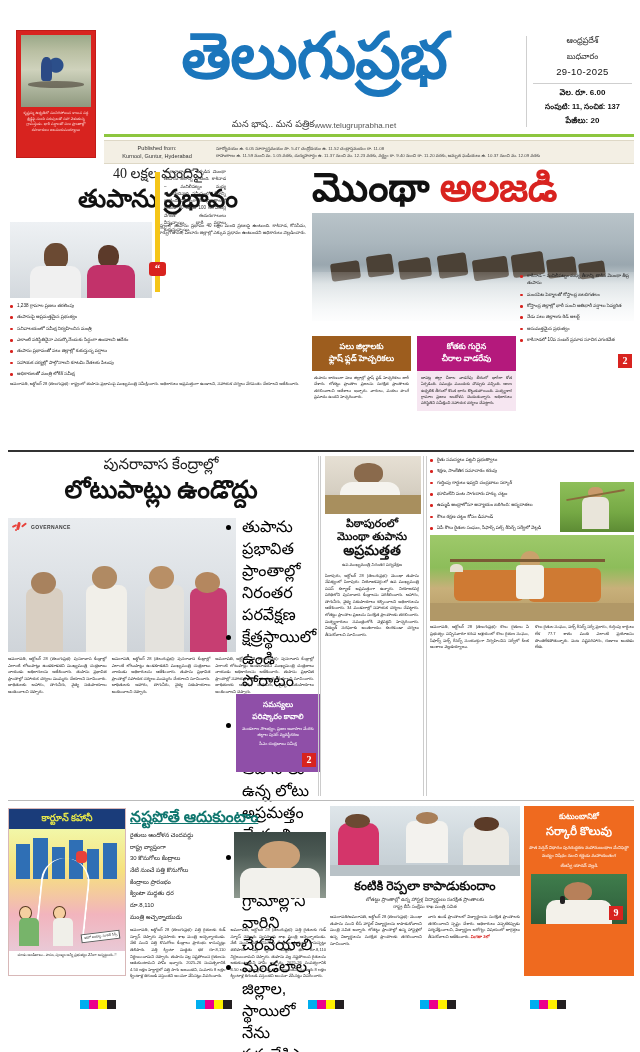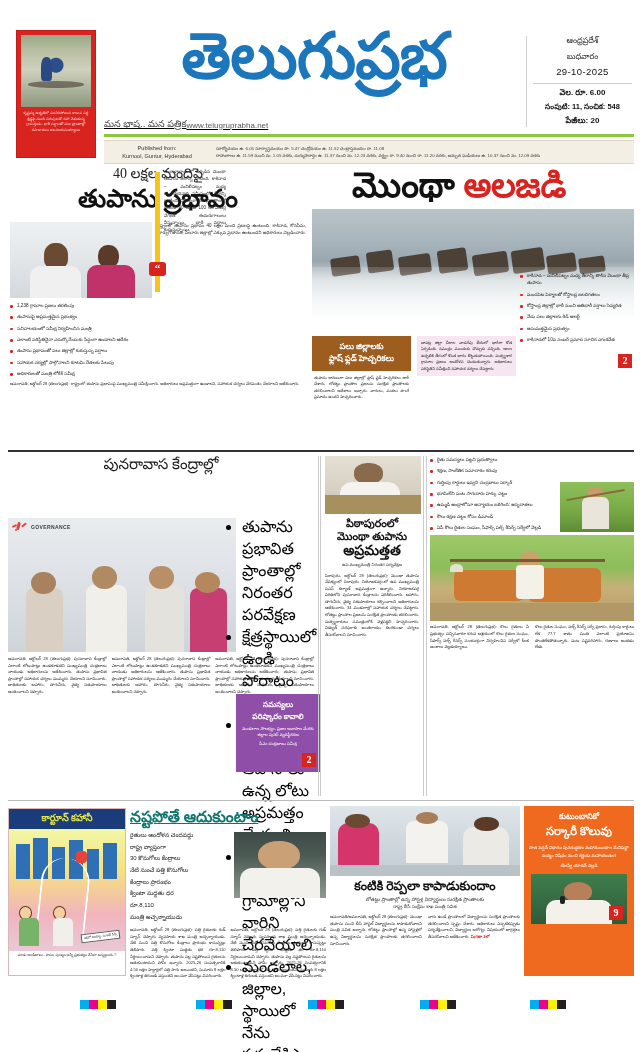--- a/index.html
+++ b/index.html
@@ -37,21 +37,21 @@
     text-align:center; letter-spacing:.1px; word-break:break-word;
   }
 
   .title-wrap { position:absolute; left:104px; top:26px; width:420px; text-align:center; }
   .paper-title {
     color:#1b76bc; font-size:64px; line-height:.98; font-weight:700;
     font-family:"Liberation Serif", serif; letter-spacing:-1px; white-space:nowrap;
   }
   .tagline-row {
     position:absolute; left:104px; top:118px; width:420px;
-    display:flex; justify-content:flex-start; align-items:center;text-decoration:underline;
+    display:flex; justify-content:center; align-items:center;
   }
   .tagline { color:#3a3a3a; font-size:9.5px; }
   .website { color:#555; font-size:8px; }
 
   .edition-col {
     position:absolute; right:6px; top:36px; width:108px; text-align:center;
     border-left:1px solid #cfcfcf; padding-left:4px;
   }
   .ed-state { font-size:8px; color:#222; margin-bottom:5px; }
   .ed-day { font-size:8px; color:#222; margin-bottom:3px; }
@@ -91,21 +91,21 @@
   .lead-text { position:absolute; left:148px; top:56px; width:150px; }
   .lead-after { position:absolute; left:2px; top:136px; width:296px; }
 
   .quote-divider { position:absolute; left:155px; top:172px; width:5px; height:120px; background:#f5c518; }
   .quote-mark { position:absolute; left:149px; top:262px; width:17px; height:14px; background:#d8231f; border-radius:3px; color:#fff; font-size:11px; font-weight:700; text-align:center; line-height:13px; font-family:"Liberation Serif",serif;}
 
   .col-right-top { position:absolute; left:164px; top:168px; width:62px; }
 
   
   .sec-main { position:absolute; left:312px; top:166px; width:322px; }
-  .main-head { font-size:35px; line-height:1.08; white-space:nowrap; letter-spacing:-.5px;margin-left:40px; }
+  .main-head { font-size:40px; line-height:1.08; white-space:nowrap; letter-spacing:-.5px; }
   .main-photo {
     margin-top:4px; width:322px; height:108px; position:relative; overflow:hidden;
     background:linear-gradient(180deg,#b9c4c9 0%,#aab6bd 28%,#9aa7af 48%,#cfd7da 66%,#e7ecee 100%);
   }
   .rocks { position:absolute; left:0; top:34%; width:100%; height:36%; }
   .rock { position:absolute; background:#4b4136; border-radius:3px; transform:rotate(-8deg); }
   .foam { position:absolute; left:0; bottom:0; width:100%; height:46%; background:linear-gradient(180deg,rgba(255,255,255,.15),rgba(255,255,255,.92)); }
 
   .badge-boxes { position:absolute; left:312px; top:336px; width:204px; height:112px; display:flex; gap:6px; }
   .bbox { flex:1; }
@@ -227,21 +227,21 @@
       <span class="tagline">మన భాష.. మన పత్రిక</span>
       <span class="website">www.telugruprabha.net</span>
     </div>
 
     <div class="edition-col">
       <div class="ed-state">ఆంధ్రప్రదేశ్</div>
       <div class="ed-day">బుధవారం</div>
       <div class="ed-date">29-10-2025</div>
       <div class="ed-rule"></div>
       <div class="ed-price">వెల. రూ. 6.00</div>
-      <div class="ed-vol">సంపుటి: 11, సంచిక: 548</div>
+      <div class="ed-vol">సంపుటి: 11, సంచిక: 137</div>
       <div class="ed-pages">పేజీలు: 20</div>
     </div>
 
     <div class="green-rule"></div>
 
     <div class="pub-bar">
       <div class="pub-from">
         <div>Published from:</div>
         <div>Kurnool, Guntur, Hyderabad</div>
       </div>
@@ -320,28 +320,33 @@
 
   <div class="badge-boxes">
     <div class="bbox brown">
       <div class="bbox-head">
         <div>పలు జిల్లాలకు</div>
         <div>ఫ్లాష్ ఫ్లడ్ హెచ్చరికలు</div>
       </div>
       <div class="bbox-body">తుపాను కారణంగా పలు జిల్లాల్లో ఫ్లాష్ ఫ్లడ్ హెచ్చరికలు జారీ చేశారు. లోతట్టు ప్రాంతాల ప్రజలను సురక్షిత ప్రాంతాలకు తరలించాలని ఆదేశాలు ఇచ్చారు. వాగులు, వంకలు పొంగే ప్రమాదం ఉందని హెచ్చరించారు.</div>
     </div>
     <div class="bbox magenta">
+      <div class="bbox-head">
+        <div>కోతకు గురైన</div>
+        <div>చీరాల వాడరేవు</div>
+      </div>
       <div class="bbox-body">బాపట్ల జిల్లా చీరాల వాడరేవు తీరంలో భారీగా కోత ఏర్పడింది. సముద్రం ముందుకు చొచ్చుకు వచ్చింది. అలల ఉధృతికి తీరంలో కొంత భాగం కొట్టుకుపోయింది. మత్స్యకార గ్రామాల ప్రజలు ఆందోళన చెందుతున్నారు. అధికారులు పరిస్థితిని సమీక్షించి సహాయక చర్యలు చేపట్టారు.</div>
     </div>
   </div>
 
   <div class="thick-line" style="left:8px; top:450px; width:626px;"></div>
 
   <div class="sec-gov">
     <div class="gov-kick">పునరావాస కేంద్రాల్లో</div>
+    <div class="gov-head">లోటుపాట్లు ఉండొద్దు</div>
 
     <div class="gov-photo">
       <div class="gov-logo">
         <span class="gov-swoosh">
           <span style="left:0;top:4px;width:5px;height:2px;transform:rotate(-25deg);"></span>
           <span style="left:5px;top:1px;width:3px;height:8px;transform:rotate(14deg);"></span>
           <span style="left:9px;top:3px;width:6px;height:2px;transform:rotate(-38deg);"></span>
           <span style="left:3px;top:8px;width:2px;height:2px;border-radius:50%;"></span>
         </span>
         <span class="gov-label">GOVERNANCE</span>

